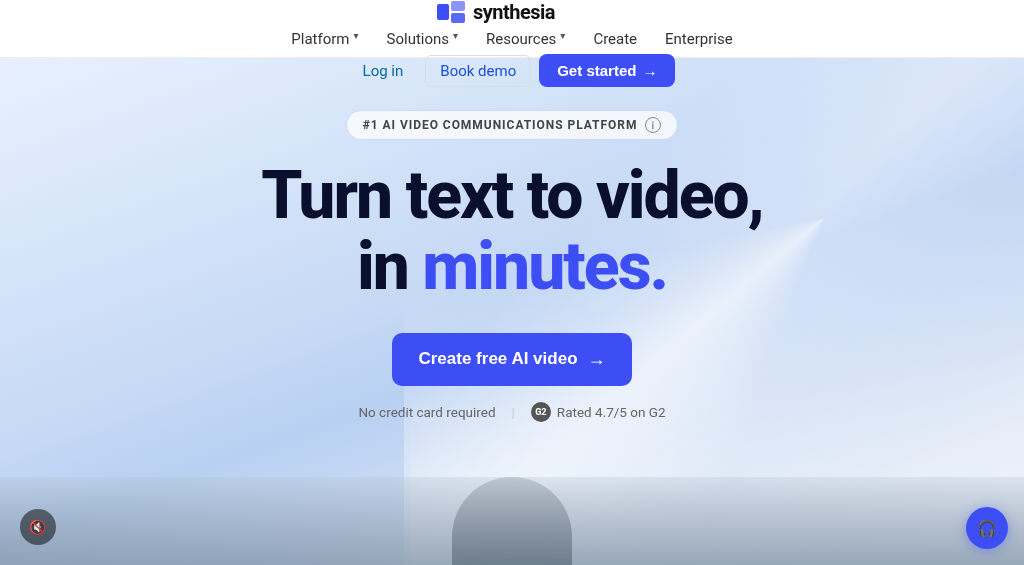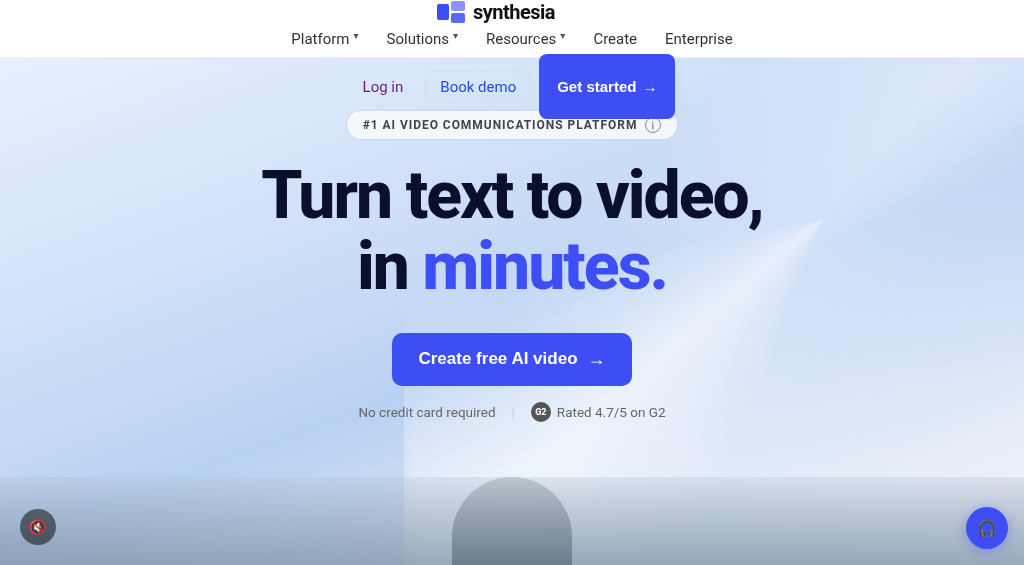--- a/index.html
+++ b/index.html
@@ -65,42 +65,42 @@
       font-size: 10px;
       color: #555;
     }
     .nav-right {
       display: flex;
       align-items: center;
       gap: 8px;
     }
     .nav-login {
       font-size: 15px;
-      color: #701a75;
+      color: #0369a1;
       padding: 6px 14px;
       cursor: pointer;
       border-radius: 6px;
     }
     .nav-book-demo {
       font-size: 15px;
       color: #1d4ed8;
       padding: 6px 14px;
       cursor: pointer;
       border-radius: 6px;
       border: 1px solid #ddd;
     }
     .nav-get-started {
       display: flex;
       align-items: center;
       gap: 6px;
       background: #3d4ef5;
       color: #fff;
       font-size: 15px;
       font-weight: 600;
-      padding: 24px 18px;
+      padding: 8px 18px;
       border-radius: 8px;
       cursor: pointer;
       border: none;
     }
 
     
     .hero {
       position: relative;
       width: 1024px;
       height: 507px;

